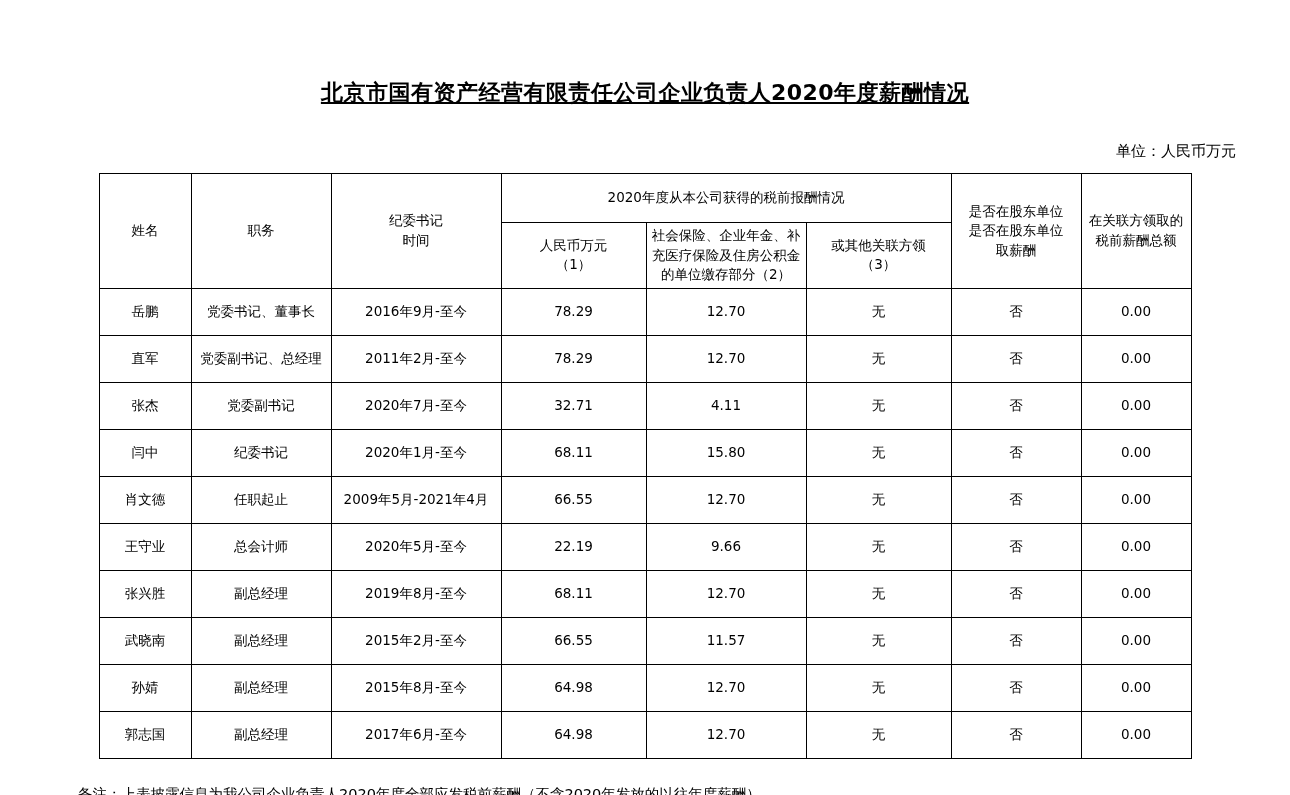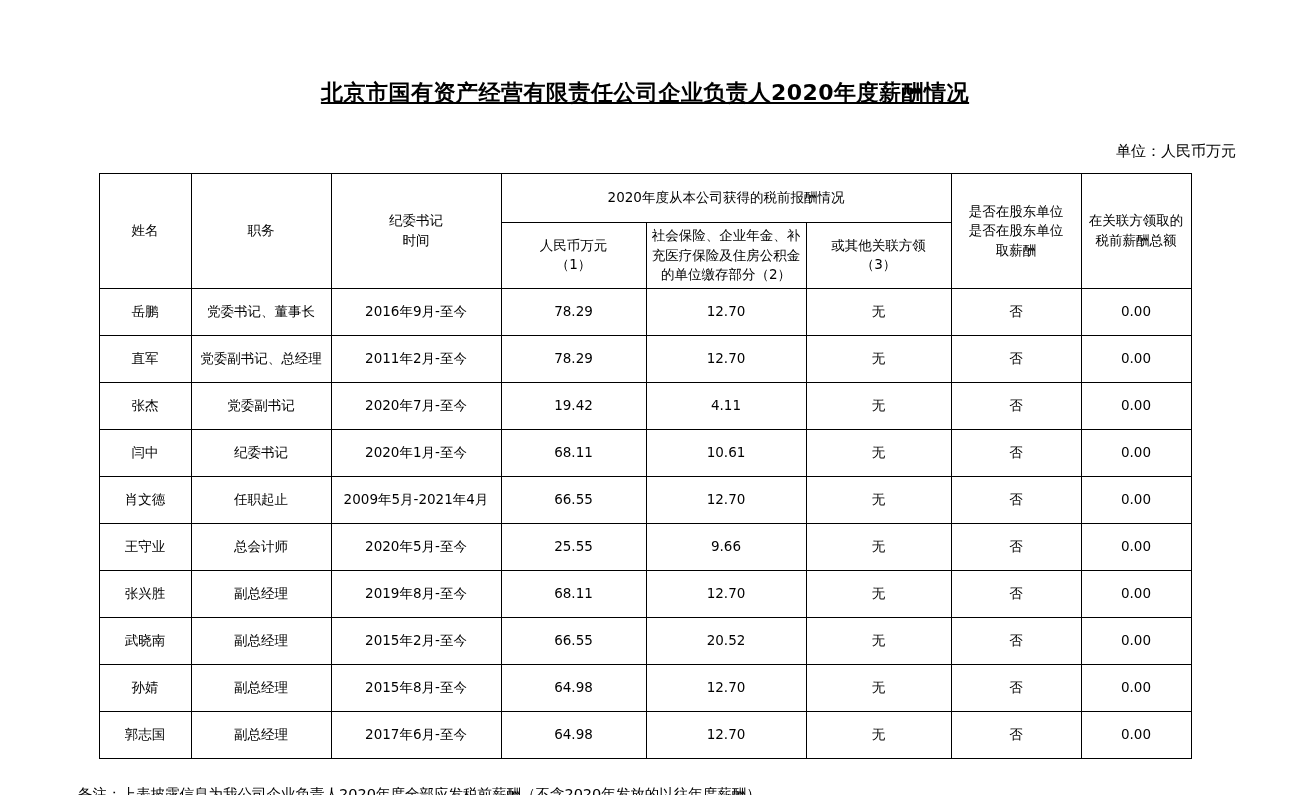--- a/index.html
+++ b/index.html
@@ -152,72 +152,72 @@
           <td>78.29</td>
           <td>12.70</td>
           <td>无</td>
           <td>否</td>
           <td>0.00</td>
         </tr>
         <tr>
           <td>张杰</td>
           <td>党委副书记</td>
           <td>2020年7月-至今</td>
-          <td>19.42</td>
+          <td>32.71</td>
           <td>4.11</td>
           <td>无</td>
           <td>否</td>
           <td>0.00</td>
         </tr>
         <tr>
           <td>闫中</td>
           <td>纪委书记</td>
           <td>2020年1月-至今</td>
           <td>68.11</td>
-          <td>10.61</td>
+          <td>15.80</td>
           <td>无</td>
           <td>否</td>
           <td>0.00</td>
         </tr>
         <tr>
           <td>肖文德</td>
           <td>任职起止</td>
           <td>2009年5月-2021年4月</td>
           <td>66.55</td>
           <td>12.70</td>
           <td>无</td>
           <td>否</td>
           <td>0.00</td>
         </tr>
         <tr>
           <td>王守业</td>
           <td>总会计师</td>
           <td>2020年5月-至今</td>
-          <td>25.55</td>
+          <td>22.19</td>
           <td>9.66</td>
           <td>无</td>
           <td>否</td>
           <td>0.00</td>
         </tr>
         <tr>
           <td>张兴胜</td>
           <td>副总经理</td>
           <td>2019年8月-至今</td>
           <td>68.11</td>
           <td>12.70</td>
           <td>无</td>
           <td>否</td>
           <td>0.00</td>
         </tr>
         <tr>
           <td>武晓南</td>
           <td>副总经理</td>
           <td>2015年2月-至今</td>
           <td>66.55</td>
-          <td>20.52</td>
+          <td>11.57</td>
           <td>无</td>
           <td>否</td>
           <td>0.00</td>
         </tr>
         <tr>
           <td>孙婧</td>
           <td>副总经理</td>
           <td>2015年8月-至今</td>
           <td>64.98</td>
           <td>12.70</td>

